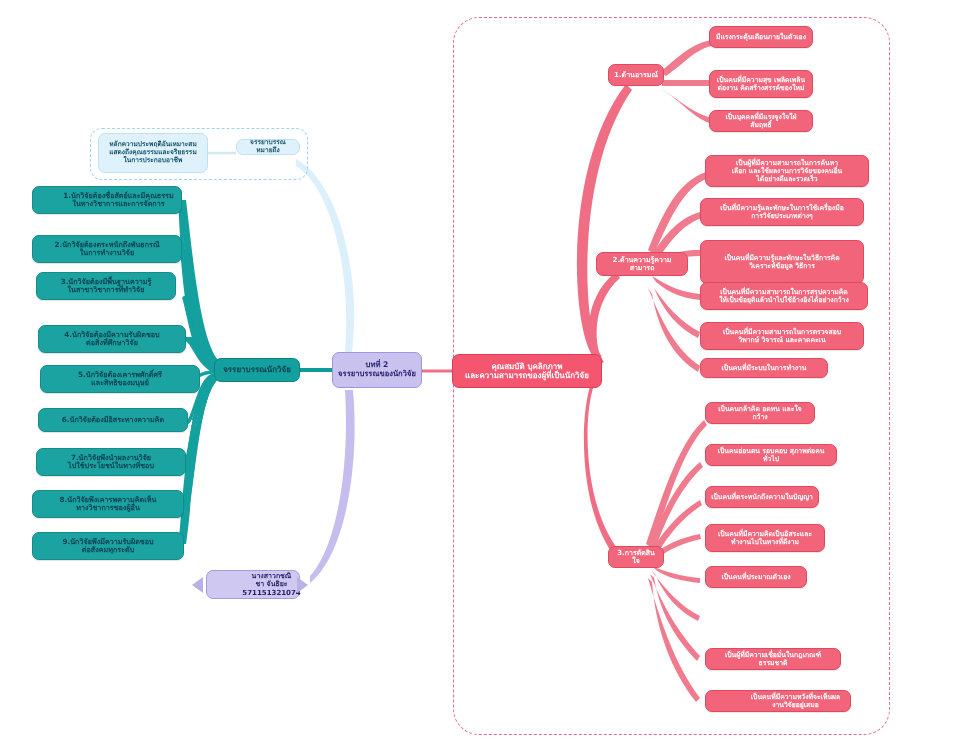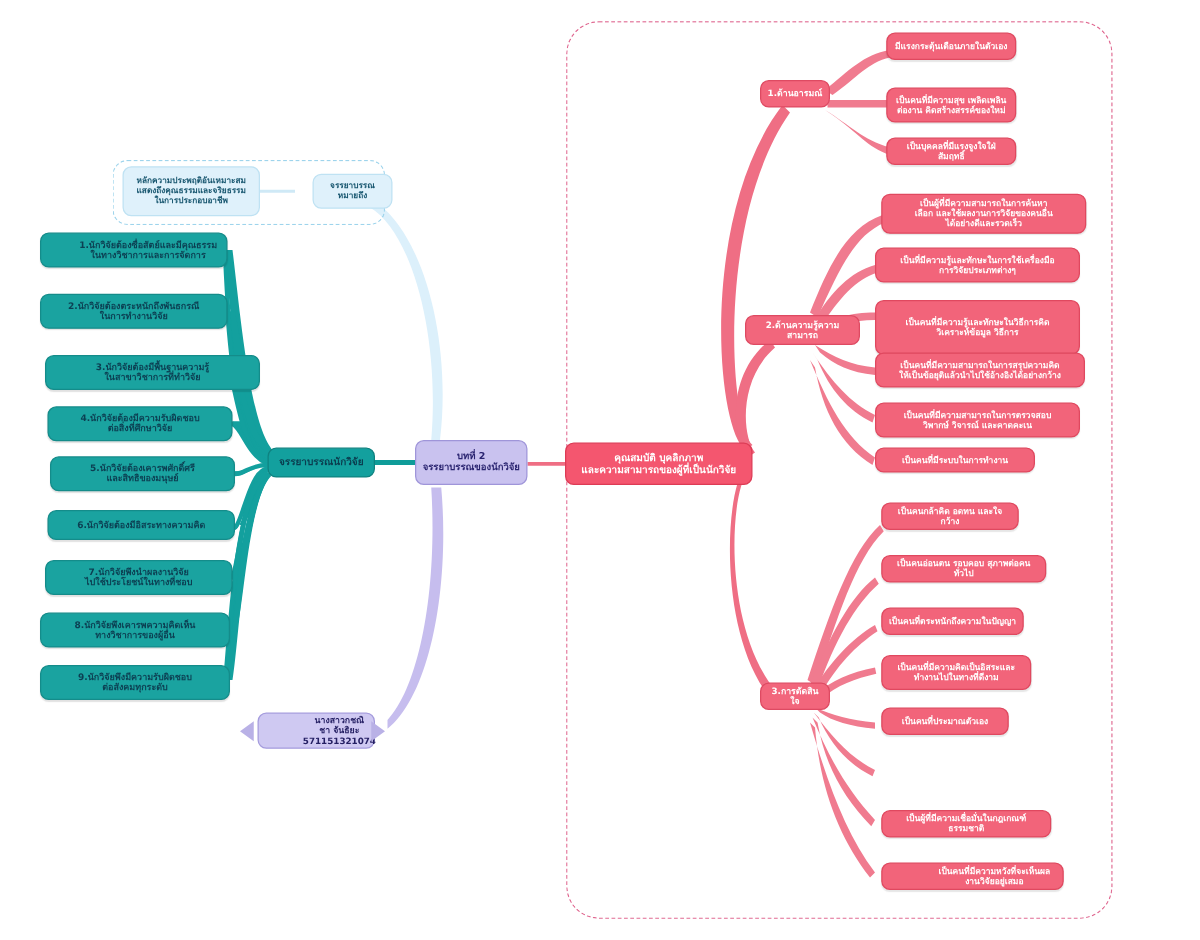--- a/index.html
+++ b/index.html
@@ -158,21 +158,21 @@
       <path d="M648,578 C662,626 676,666 700,698 L696,702 C671,670 656,630 652,582 Z"></path>
     </g>
   </svg>
 
   <div class="dashed" style="left:453px;top:17px;width:437px;height:718px;"></div>
   <div class="dashed dashed-ice" style="left:90px;top:128px;width:218px;height:52px;"></div>
 
   <div class="node ice" style="left:98px;top:133px;width:110px;height:40px;">หลักความประพฤติอันเหมาะสม
 แสดงถึงคุณธรรมและจริยธรรม
 ในการประกอบอาชีพ</div>
-  <div class="node ice" style="left:250px;top:139px;width:64px;height:28px;">จรรยาบรรณ
+  <div class="node ice" style="left:236px;top:139px;width:64px;height:16px;">จรรยาบรรณ
 หมายถึง</div>
   <svg class="links" viewBox="0 0 960 752">
     <path d="M208,153 L236,153" stroke="#cfe9f6" stroke-width="2.5" fill="none"></path>
   </svg>
 
   <div class="node lav" style="left:332px;top:352px;width:90px;height:36px;">บทที่ 2
 จรรยาบรรณของนักวิจัย</div>
 
   <div class="arrow arrow-left" style="left:192px;top:577px;"></div>
   <div class="arrow arrow-right" style="left:297px;top:577px;"></div>
@@ -180,25 +180,25 @@
     <span>นางสาวกชณิชา จันธิยะ</span>
     <span>571151321074</span>
   </div>
 
   <div class="node teal-center" style="left:214px;top:358px;width:86px;height:24px;">จรรยาบรรณนักวิจัย</div>
 
   <div class="node teal" style="left:32px;top:186px;width:150px;height:28px;padding-left:28px;">1.นักวิจัยต้องซื่อสัตย์และมีคุณธรรม
 ในทางวิชาการและการจัดการ</div>
   <div class="node teal" style="left:32px;top:235px;width:150px;height:28px;">2.นักวิจัยต้องตระหนักถึงพันธกรณี
 ในการทำงานวิจัย</div>
-  <div class="node teal" style="left:36px;top:284px;width:172px;height:28px;">3.นักวิจัยต้องมีพื้นฐานความรู้
+  <div class="node teal" style="left:36px;top:272px;width:140px;height:28px;">3.นักวิจัยต้องมีพื้นฐานความรู้
 ในสาขาวิชาการที่ทำวิจัย</div>
   <div class="node teal" style="left:38px;top:325px;width:148px;height:28px;">4.นักวิจัยต้องมีความรับผิดชอบ
 ต่อสิ่งที่ศึกษาวิจัย</div>
-  <div class="node teal" style="left:40px;top:365px;width:148px;height:28px;">5.นักวิจัยต้องเคารพศักดิ์ศรี
+  <div class="node teal" style="left:40px;top:365px;width:160px;height:28px;">5.นักวิจัยต้องเคารพศักดิ์ศรี
 และสิทธิของมนุษย์</div>
   <div class="node teal" style="left:38px;top:408px;width:150px;height:24px;">6.นักวิจัยต้องมีอิสระทางความคิด</div>
   <div class="node teal" style="left:36px;top:448px;width:150px;height:28px;">7.นักวิจัยพึงนำผลงานวิจัย
 ไปใช้ประโยชน์ในทางที่ชอบ</div>
   <div class="node teal" style="left:32px;top:490px;width:152px;height:28px;">8.นักวิจัยพึงเคารพความคิดเห็น
 ทางวิชาการของผู้อื่น</div>
   <div class="node teal" style="left:32px;top:532px;width:152px;height:28px;">9.นักวิจัยพึงมีความรับผิดชอบ
 ต่อสังคมทุกระดับ</div>
 
   <div class="node pink-main" style="left:452px;top:354px;width:150px;height:34px;">คุณสมบัติ บุคลิกภาพ

